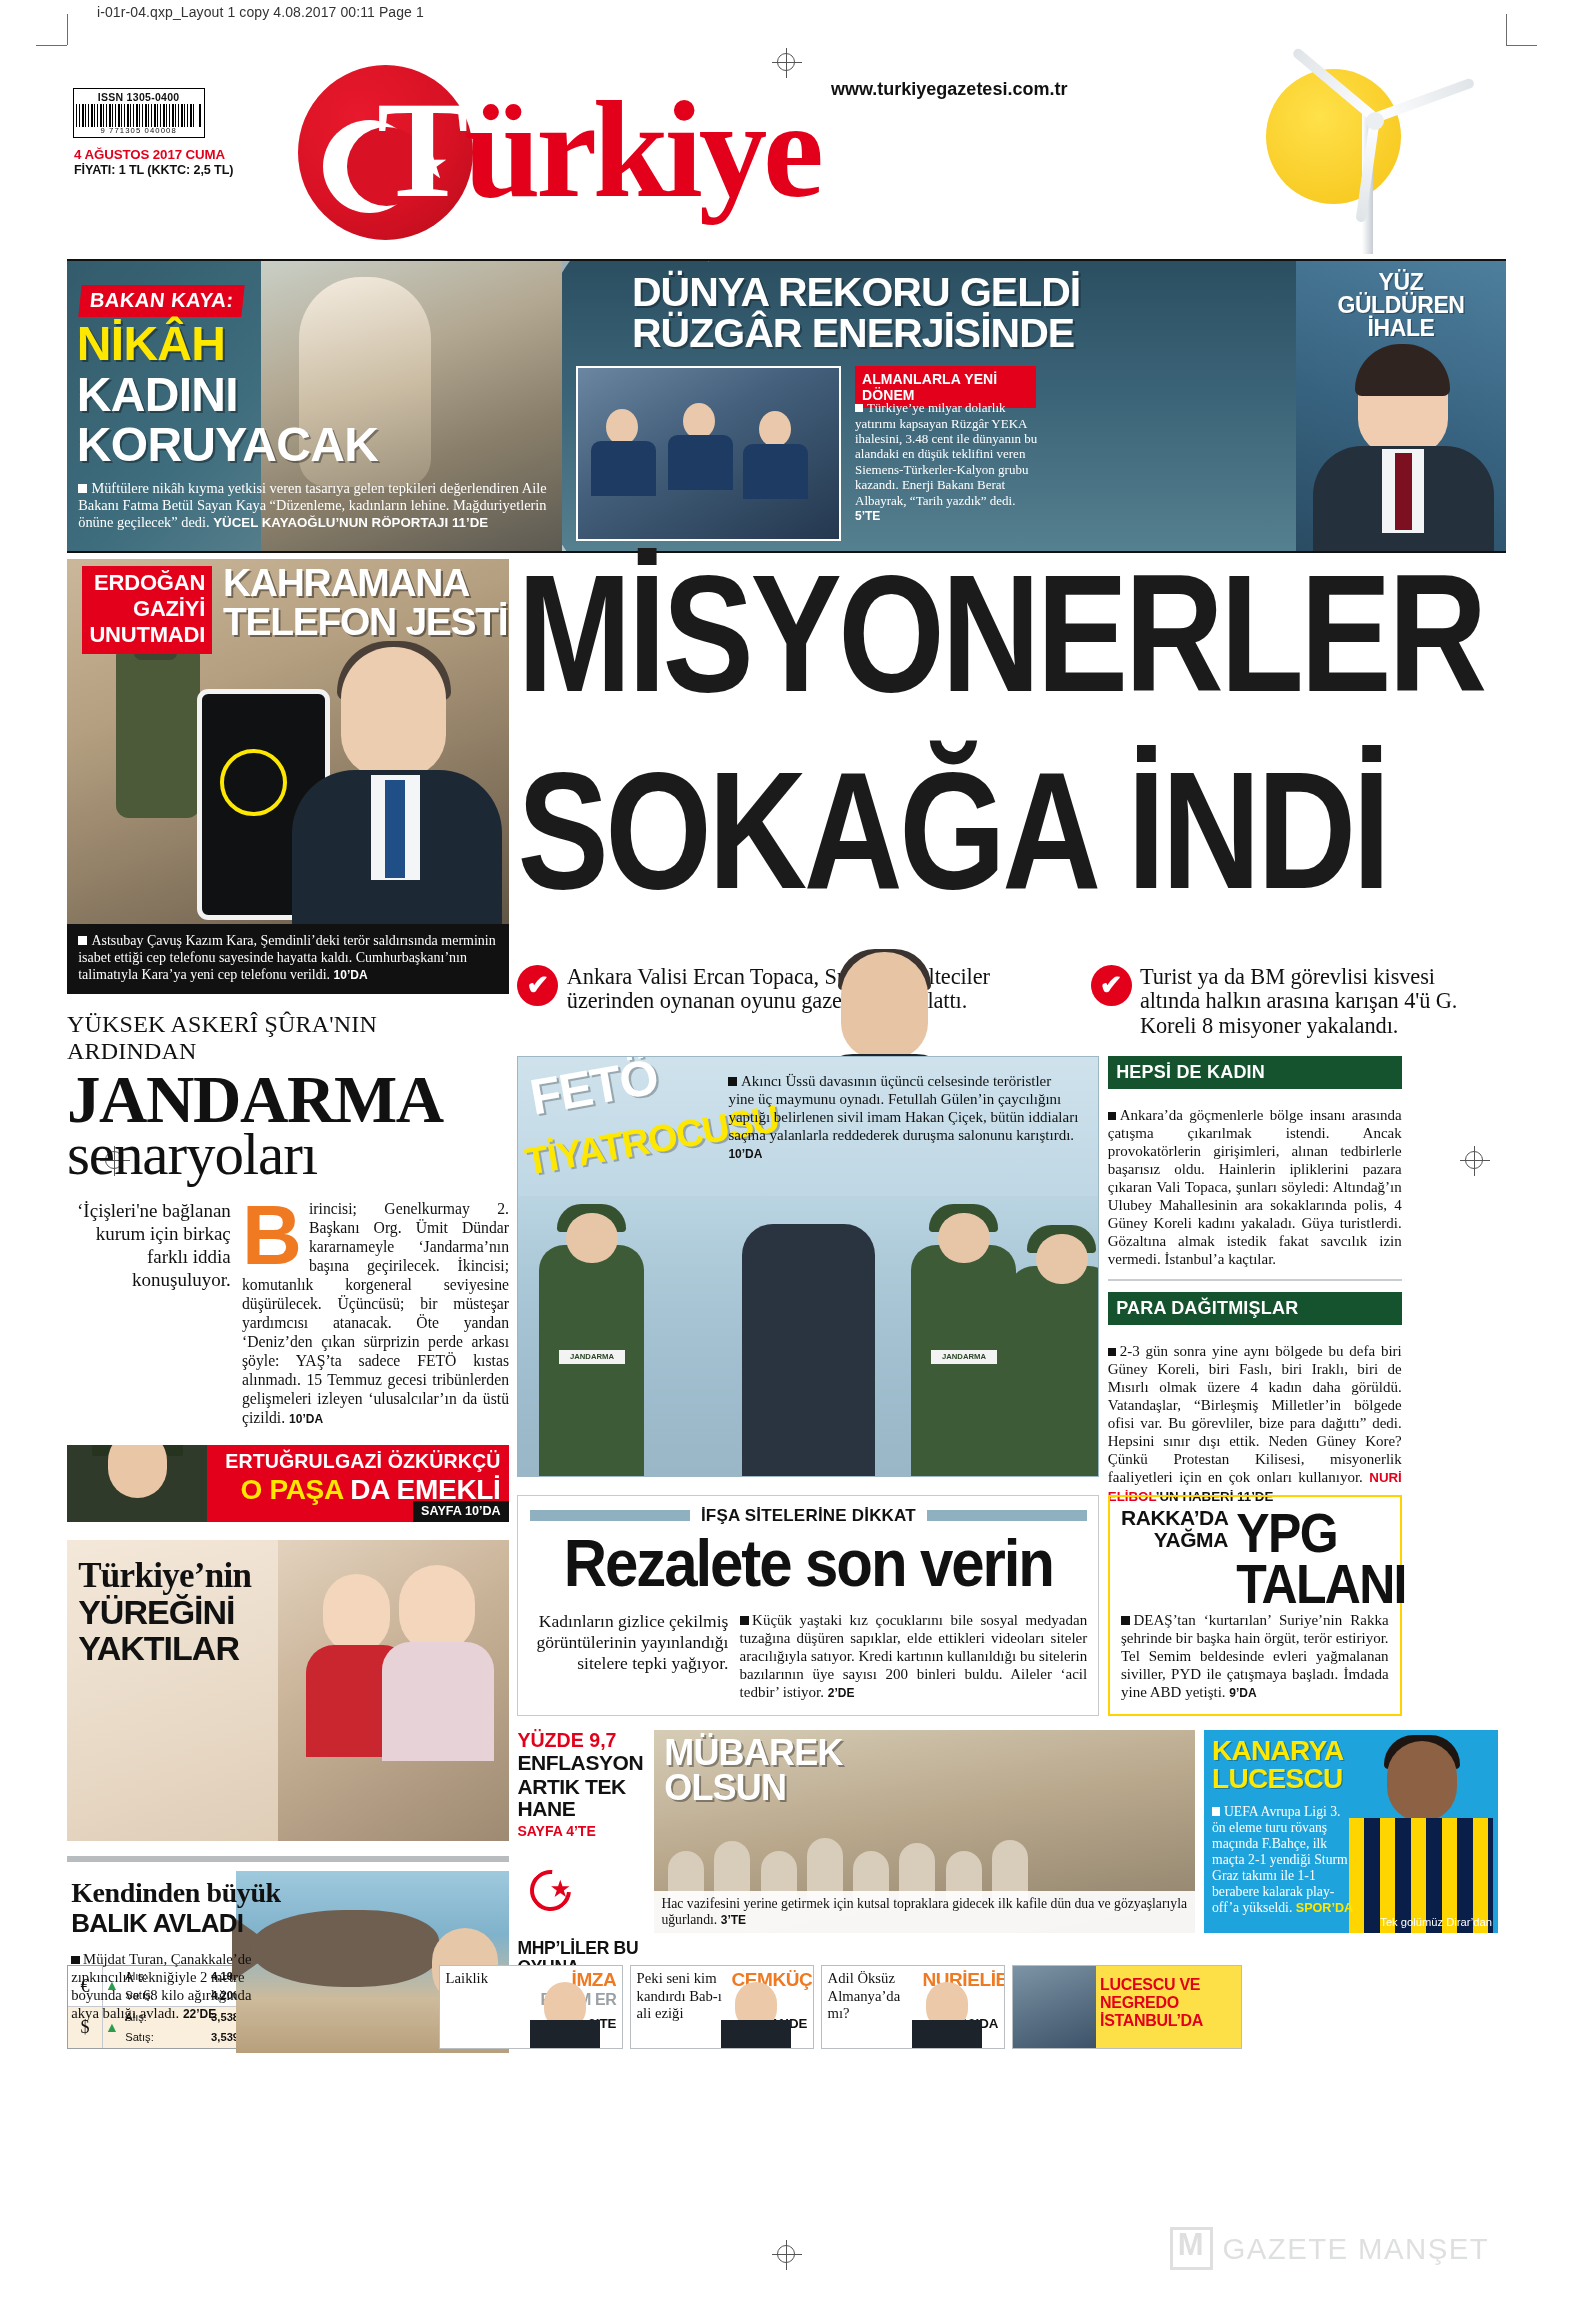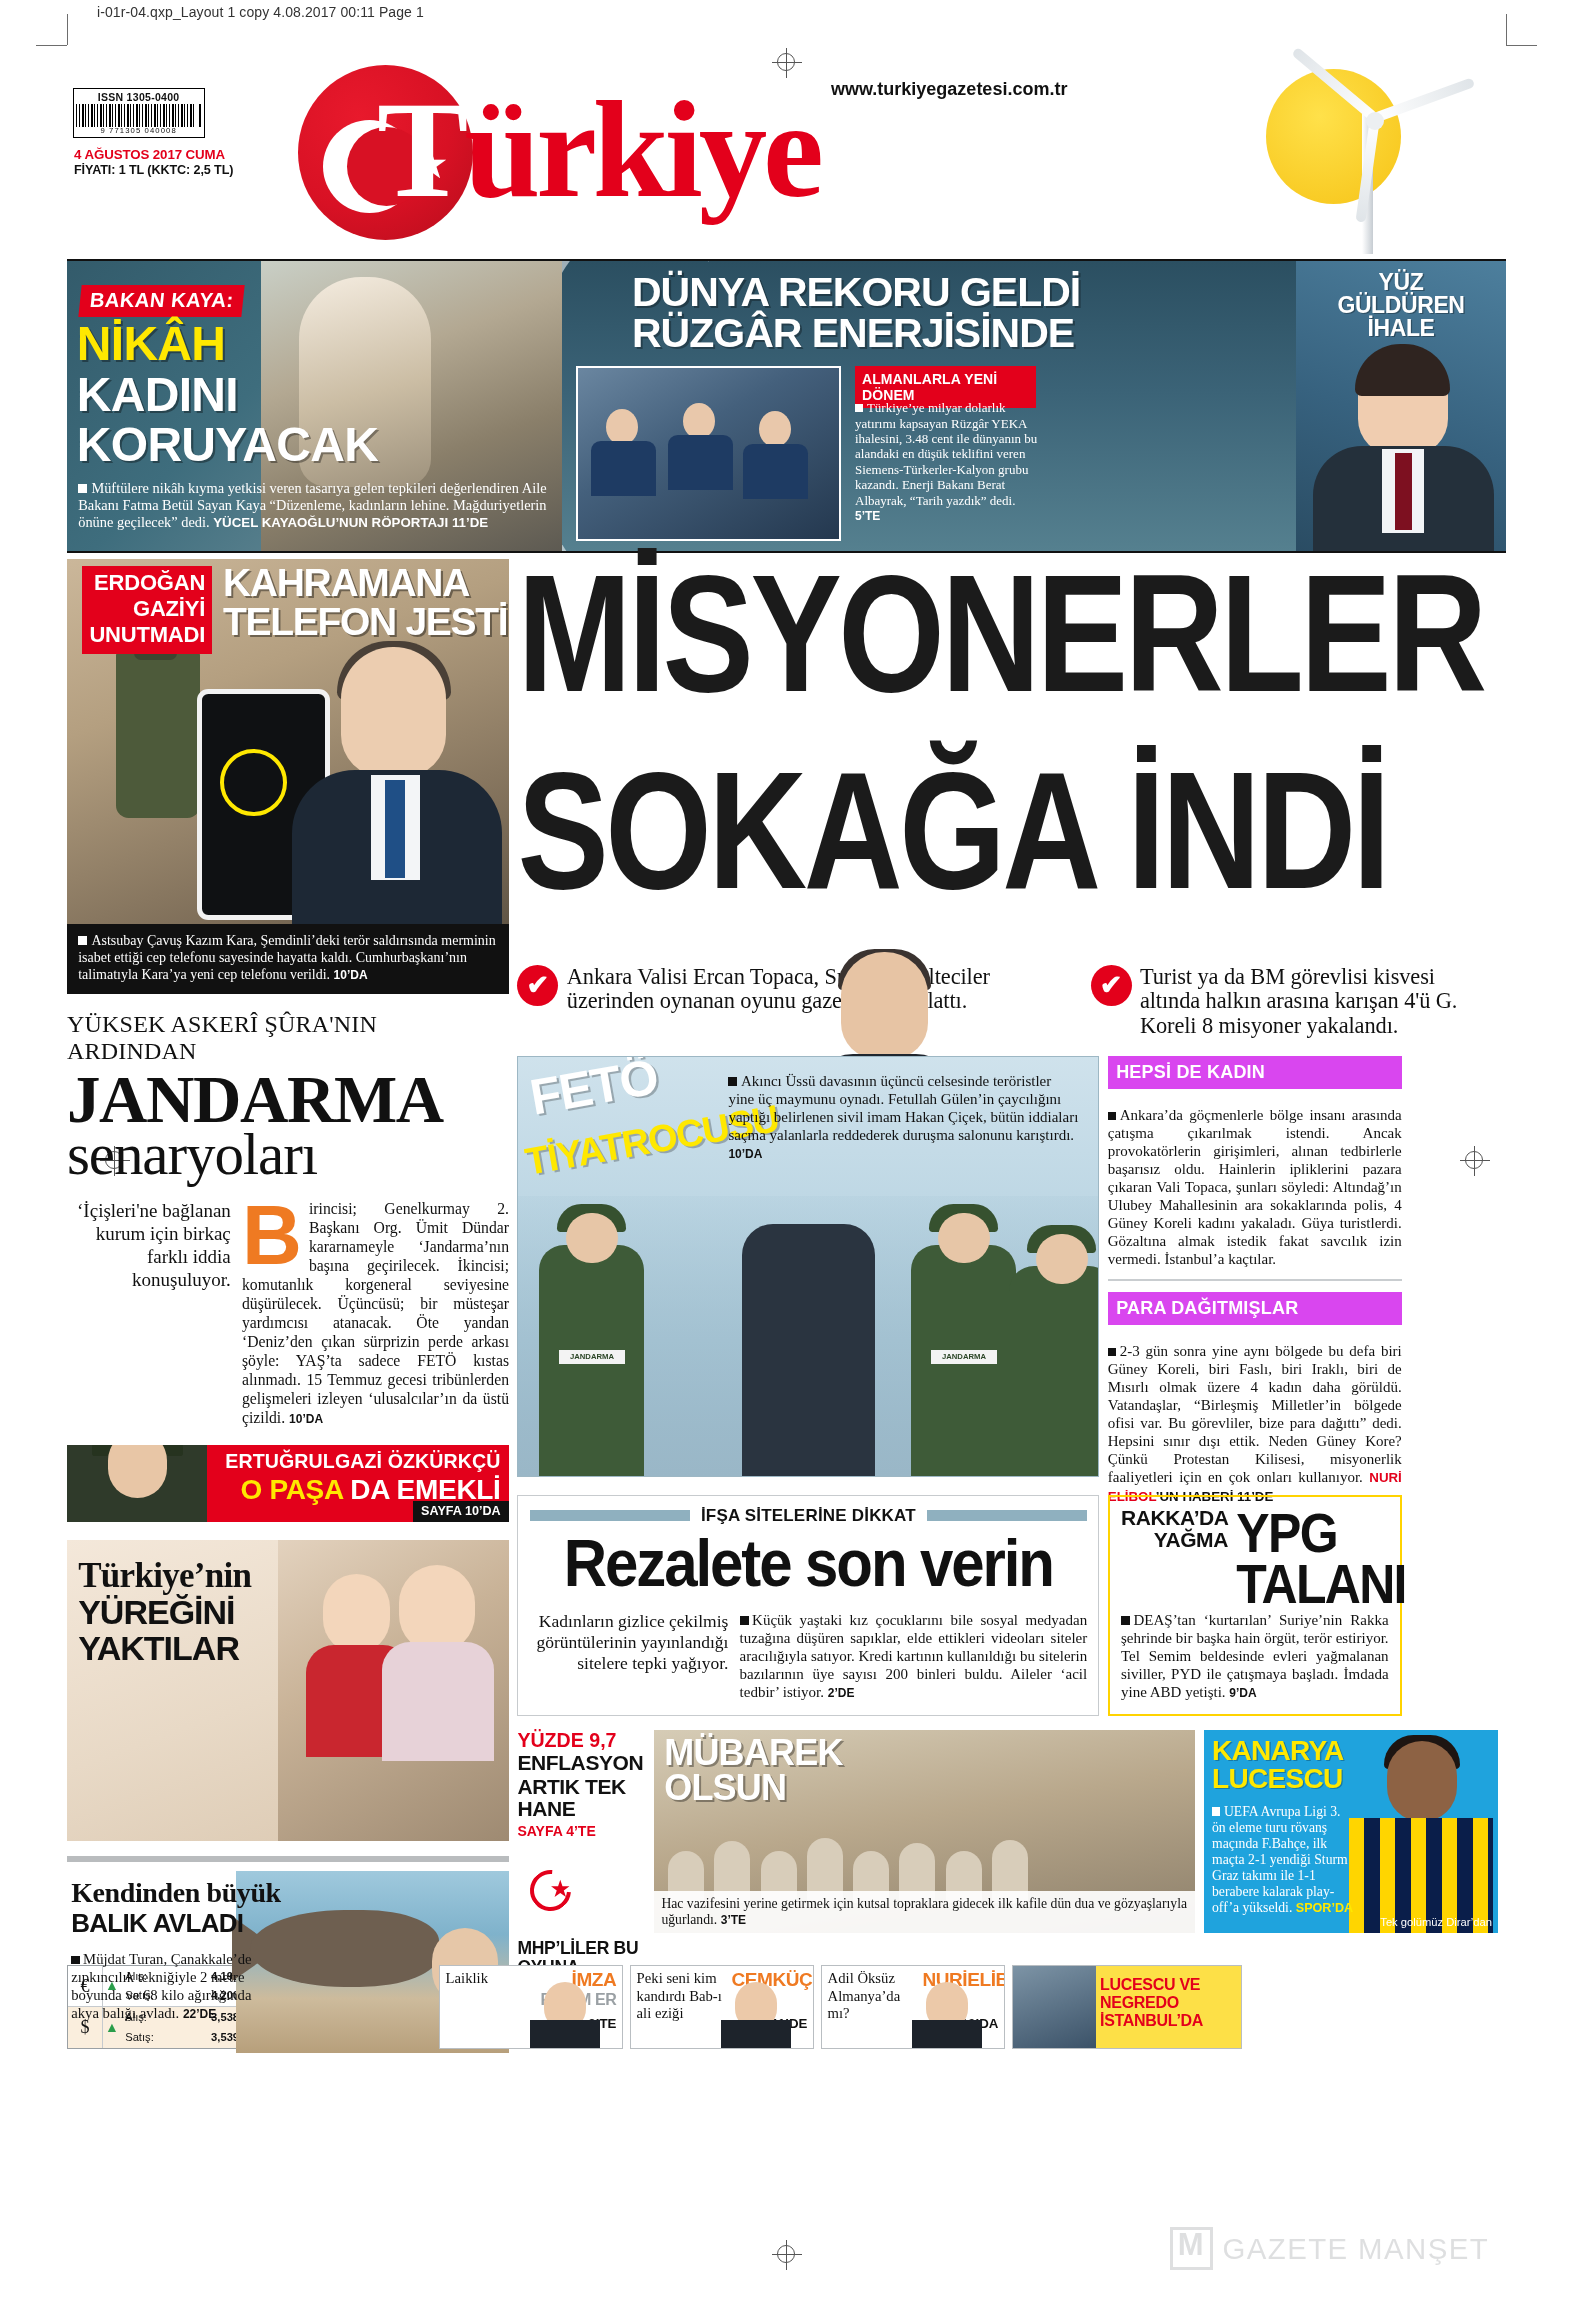--- a/index.html
+++ b/index.html
@@ -192,21 +192,21 @@
   .fetoScene{position:absolute;left:0;bottom:0;width:100%;height:280px;
      background:linear-gradient(180deg,rgba(167,199,214,.2),#9ab7c7);}
   .gend{position:absolute;bottom:0;width:105px;height:231px;background:#3e5b38;border-radius:25px 25px 0 0;}
   .gend .hd{position:absolute;left:27px;top:-32px;width:52px;height:50px;border-radius:27px;background:#e7c6a7;}
   .gend .beret{position:absolute;left:18px;top:-41px;width:69px;height:28px;border-radius:28px 28px 4.2px 4.2px;background:#36512f;}
   .gend .badge{position:absolute;left:19.6px;top:105px;width:66px;height:14px;background:#f3f3f3;font-family:"Liberation Sans",sans-serif;
      font-size:7.7px;text-align:center;color:#2b4526;line-height:14px;font-weight:bold;}
   .civ{position:absolute;left:224px;bottom:0;width:133px;height:252px;background:#2a3440;border-radius:31px 31px 0 0;}
 
   .rightCol{width:294px;margin-left:8.4px;}
-  .redbar{background:#d946ef;color:#fff;font-family:"Liberation Sans",sans-serif;font-weight:bold;font-size:18px;
+  .redbar{background:#14532d;color:#fff;font-family:"Liberation Sans",sans-serif;font-weight:bold;font-size:18px;
      padding:5.6px 8.4px 6.3px;letter-spacing:0.2px;}
   .secText{font-size:15px;line-height:18px;text-align:justify;margin-top:17px;}
   .secText .sq{display:inline-block;width:8.4px;height:8.4px;background:#111;margin-right:3.5px;}
   .byline{font-family:"Liberation Sans",sans-serif;font-weight:bold;font-size:13.3px;}
   .byline em{font-style:normal;color:#e3001b;}
   .divline{height:2.1px;background:#c9cdd0;margin:11.2px 0;}
 
   
   .rezRow{display:flex;margin-top:18px;}
   .rezBox{width:582px;border:1.4px solid #c7cbce;padding:9.8px 11.2px 12.6px;}

